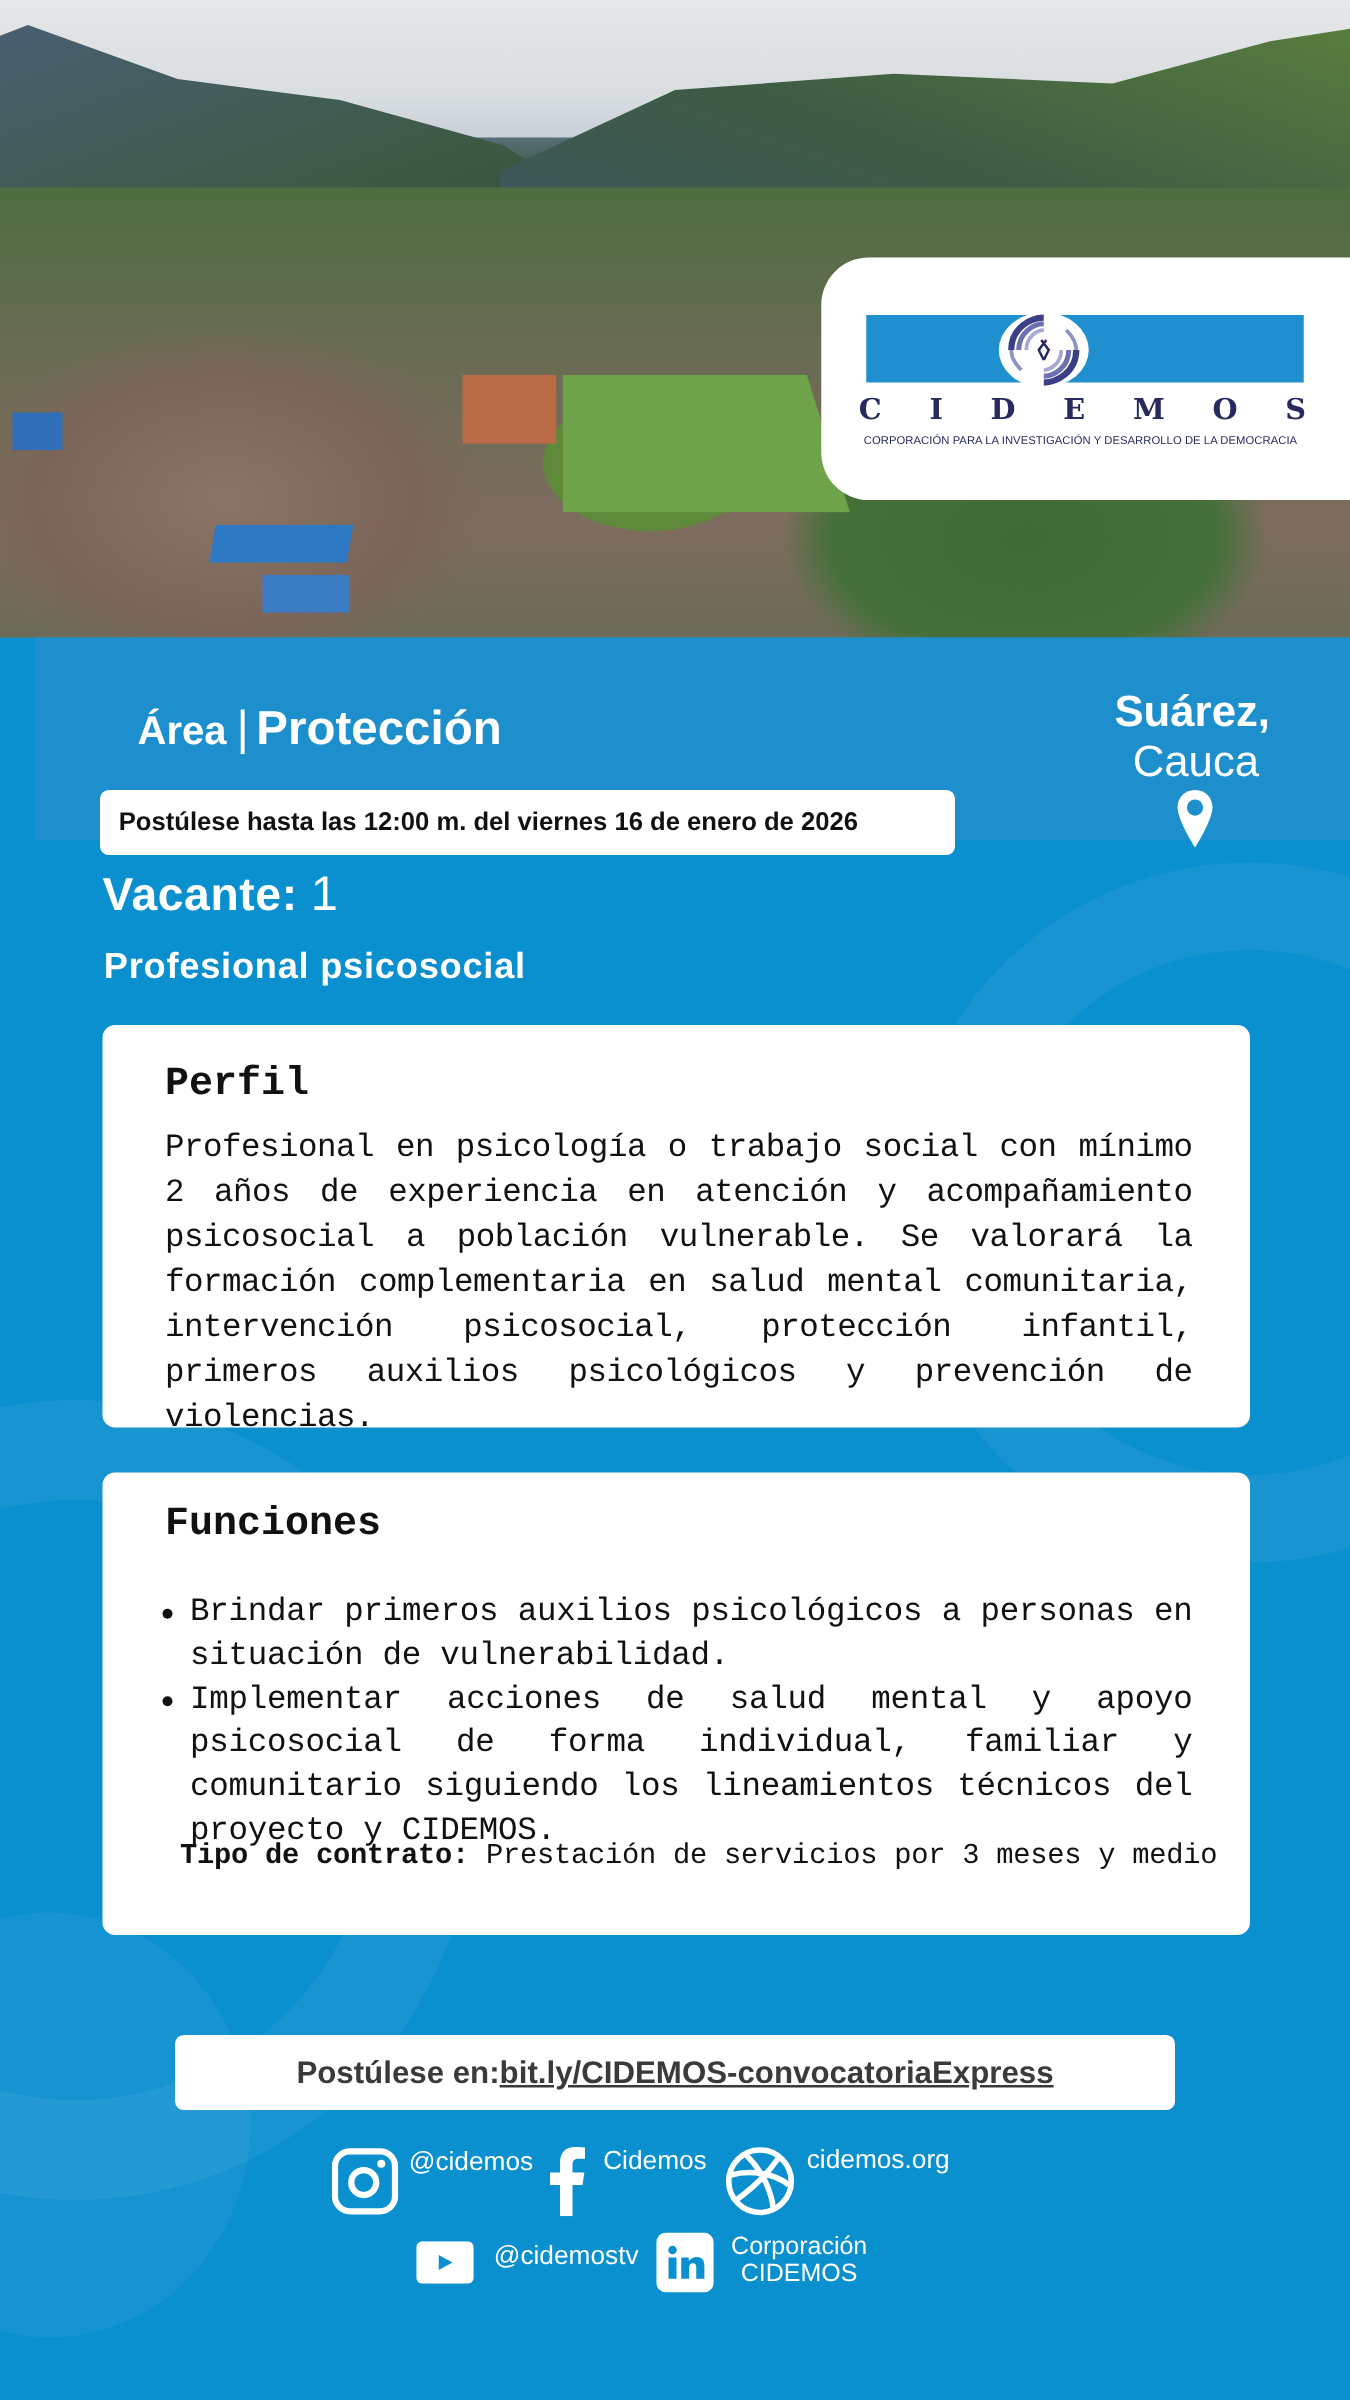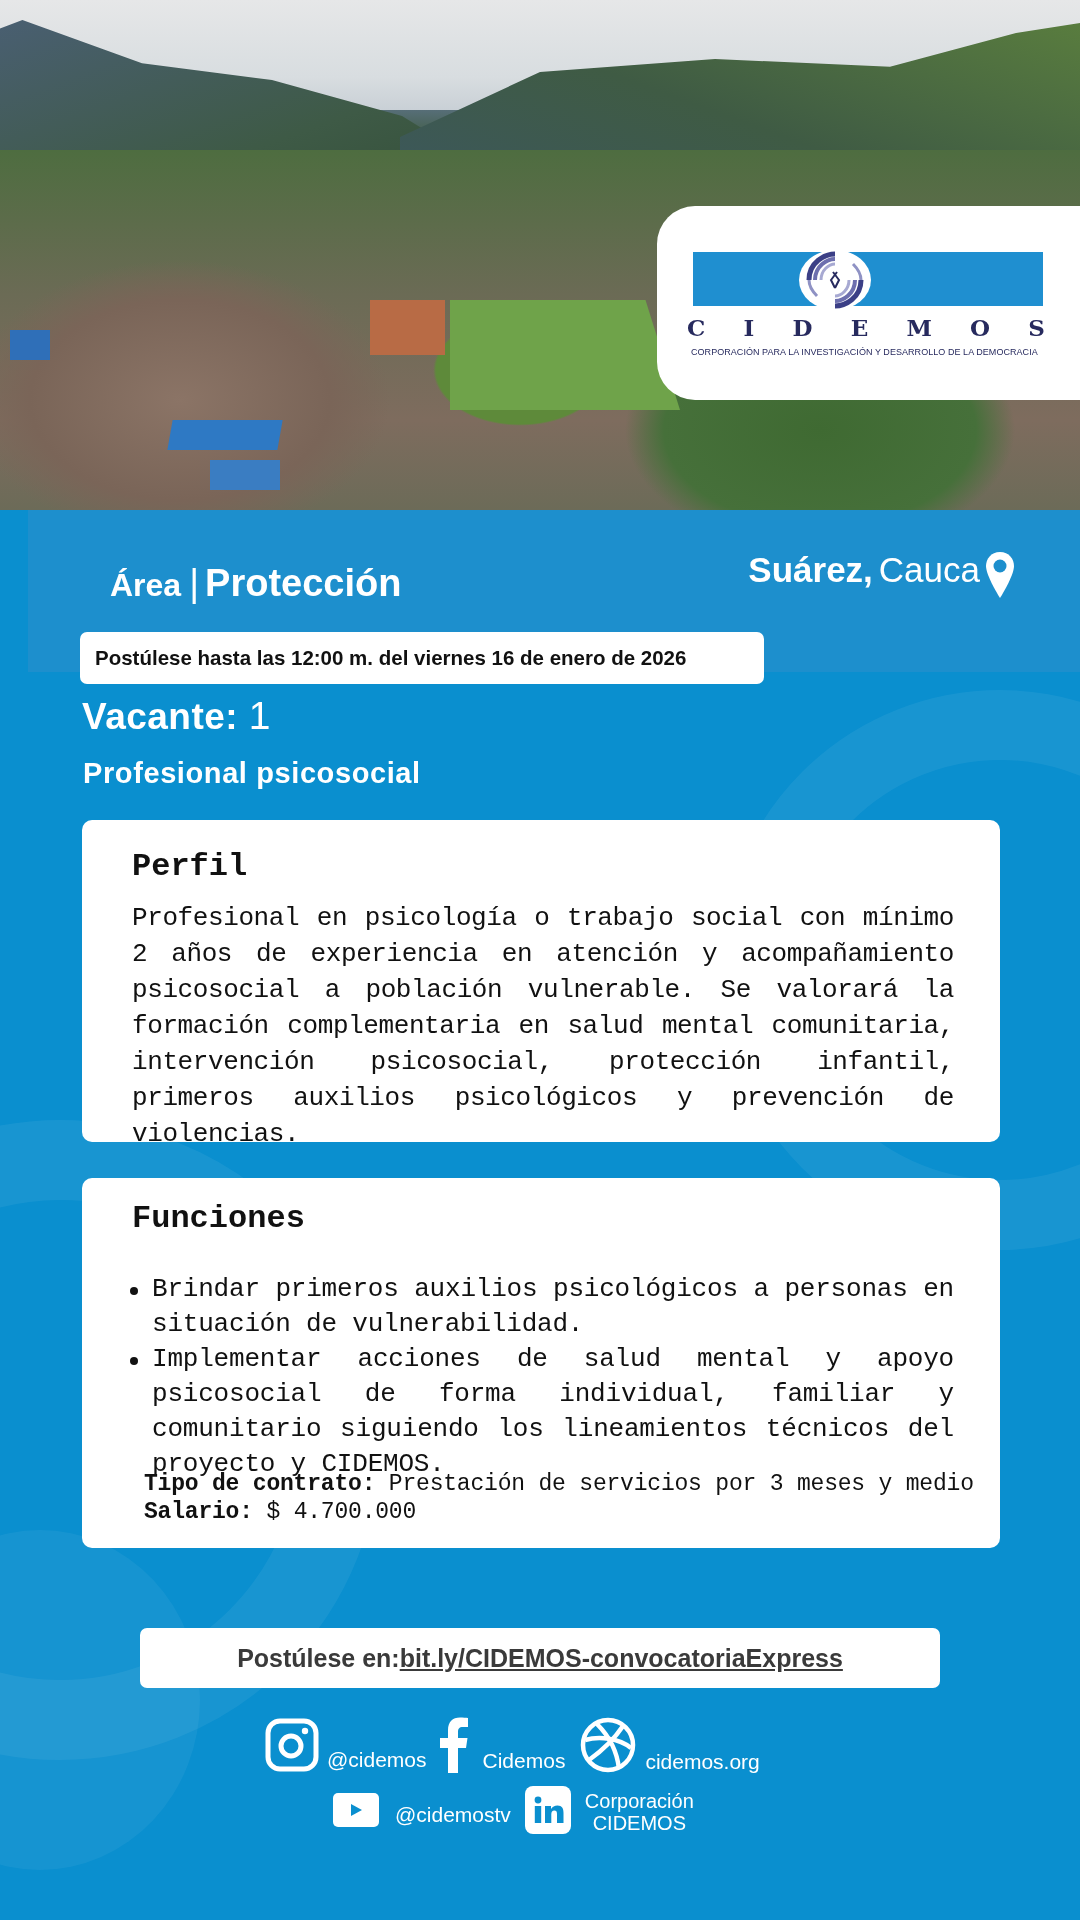--- a/index.html
+++ b/index.html
@@ -80,22 +80,22 @@
       margin-left: 28px;
     }
     .area-title {
       position: absolute; left: 82px; top: 52px; display: flex; align-items: baseline;
       font-family: "Liberation Sans", sans-serif; font-weight: bold; color: #fff;
     }
     .area-title .lbl { font-size: 32px; }
     .area-title .sep { font-size: 38px; font-weight: normal; margin: 0 6px 0 8px; }
     .area-title .val { font-size: 38px; }
     .location {
-      position: absolute; right: 92px; top: 40px; display: flex; 
-      font-family: "Liberation Sans", sans-serif; color: #fff;
+      position: absolute; right: 92px; top: 40px; display: flex; align-items: center;
+      font-family: "Liberation Sans", sans-serif; color: #fff; flex-direction: column;
     }
     .location .city { font-size: 35px; font-weight: bold; }
     .location .dept { font-size: 35px; font-weight: normal; margin-left: 6px; }
     .location .pin { margin-left: 4px; width: 32px; height: 50px; }
 
     .deadline {
       position: absolute; left: 80px; top: 632px; width: 684px; height: 52px;
       background: #ffffff; border-radius: 7px;
       display: flex; align-items: center; padding-left: 15px;
       font-family: "Liberation Sans", sans-serif; font-weight: bold;
@@ -176,21 +176,21 @@
     }
     .apply .link { text-decoration: underline; }
 
     
     .social-row {
       position: absolute; display: flex; align-items: center;
       font-family: "Liberation Sans", sans-serif; color: #fff; font-size: 21px;
     }
     .social-row-1 { left: 265px; top: 1716px; }
     .social-row-2 { left: 333px; top: 1786px; }
-    .soc-item { display: flex; align-items: flex-end; }
+    .soc-item { display: flex; align-items: flex-start; }
     .soc-item svg { display: block; }
     .soc-text { margin-left: 8px; }
     .li-text { margin-left: 14px; line-height: 22px; text-align: center; font-size: 20px; }
   </style>
 </head>
 <body>
 
 <div class="hero">
   <div class="sky"></div>
   <div class="mtn-left"></div>
@@ -272,24 +272,20 @@
     <li>
       <span class="bullet"></span>
       <span>Implementar acciones de salud mental y apoyo psicosocial de forma individual, familiar y comunitario siguiendo los lineamientos técnicos del proyecto y CIDEMOS.</span>
     </li>
   </ul>
   <div class="contract">
     <div>
       <b>Tipo de contrato:</b>
       <span>Prestación de servicios por 3 meses y medio</span>
     </div>
-    <div>
-      <b>Salario:</b>
-      <span>$ 4.700.000</span>
-    </div>
   </div>
 </div>
 
 <div class="apply">
   <span>Postúlese en:</span>
   <span class="link">bit.ly/CIDEMOS-convocatoriaExpress</span>
 </div>
 
 <div class="social-row social-row-1">
   <div class="soc-item">

